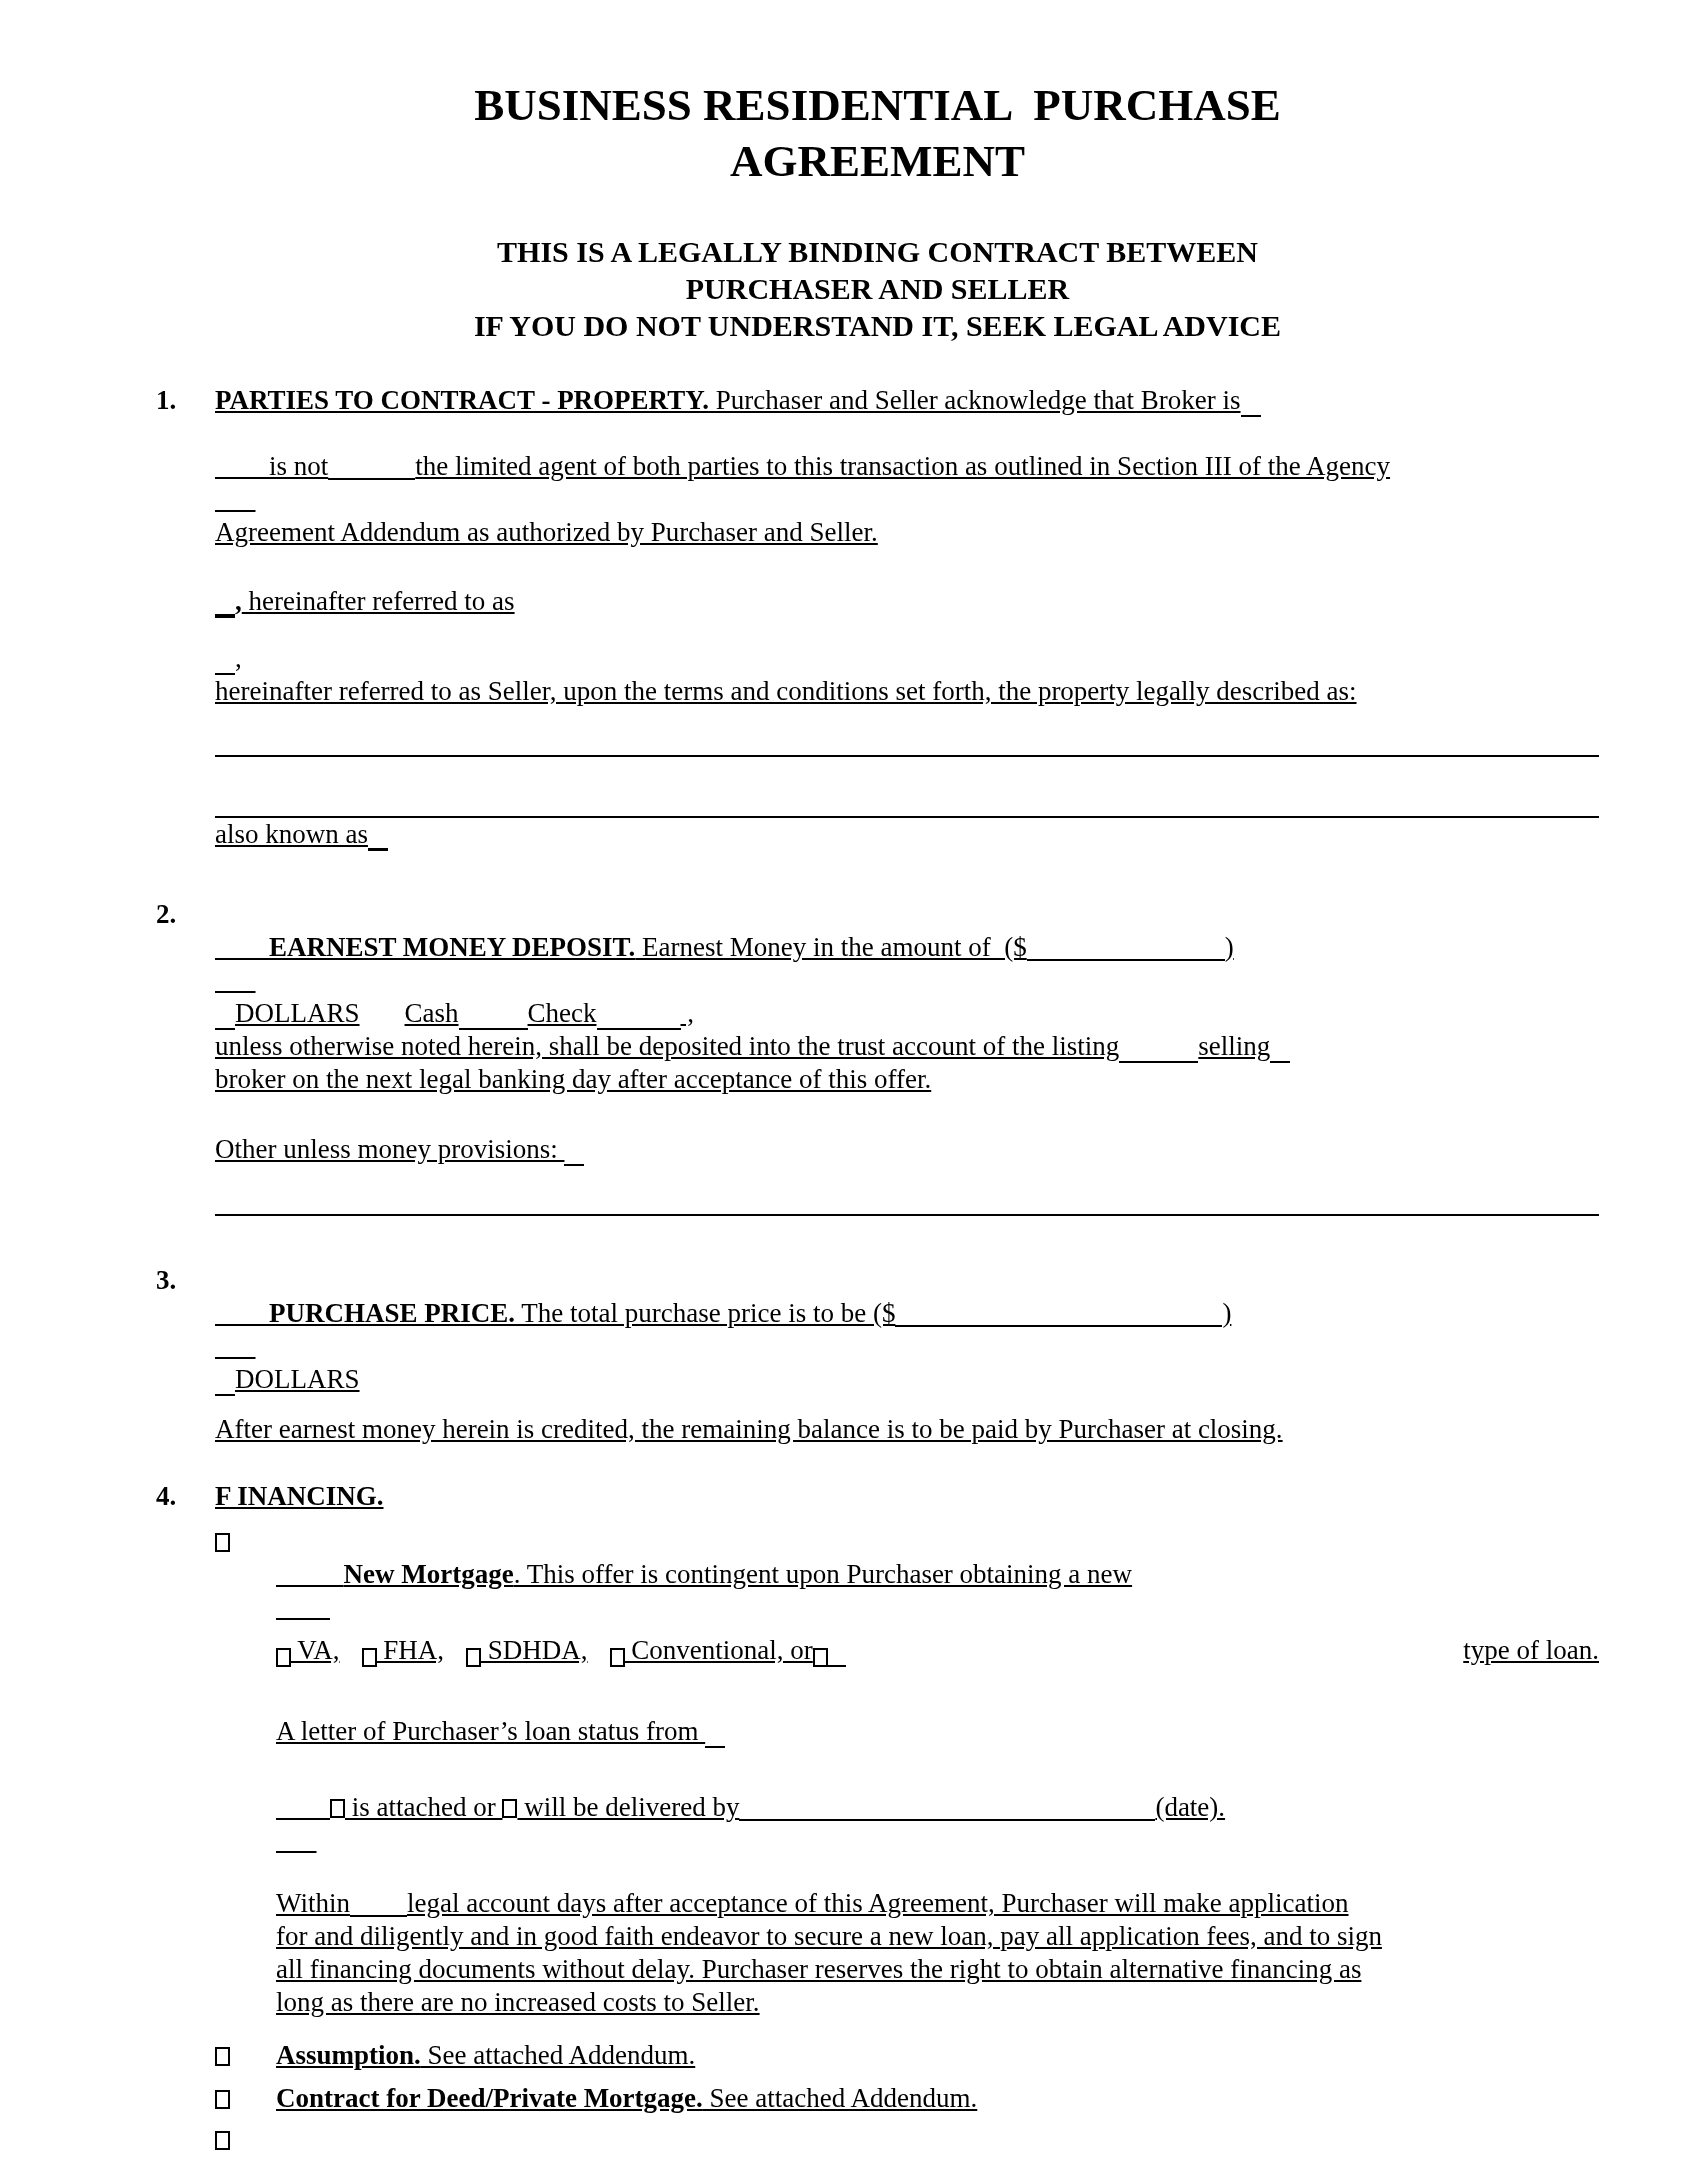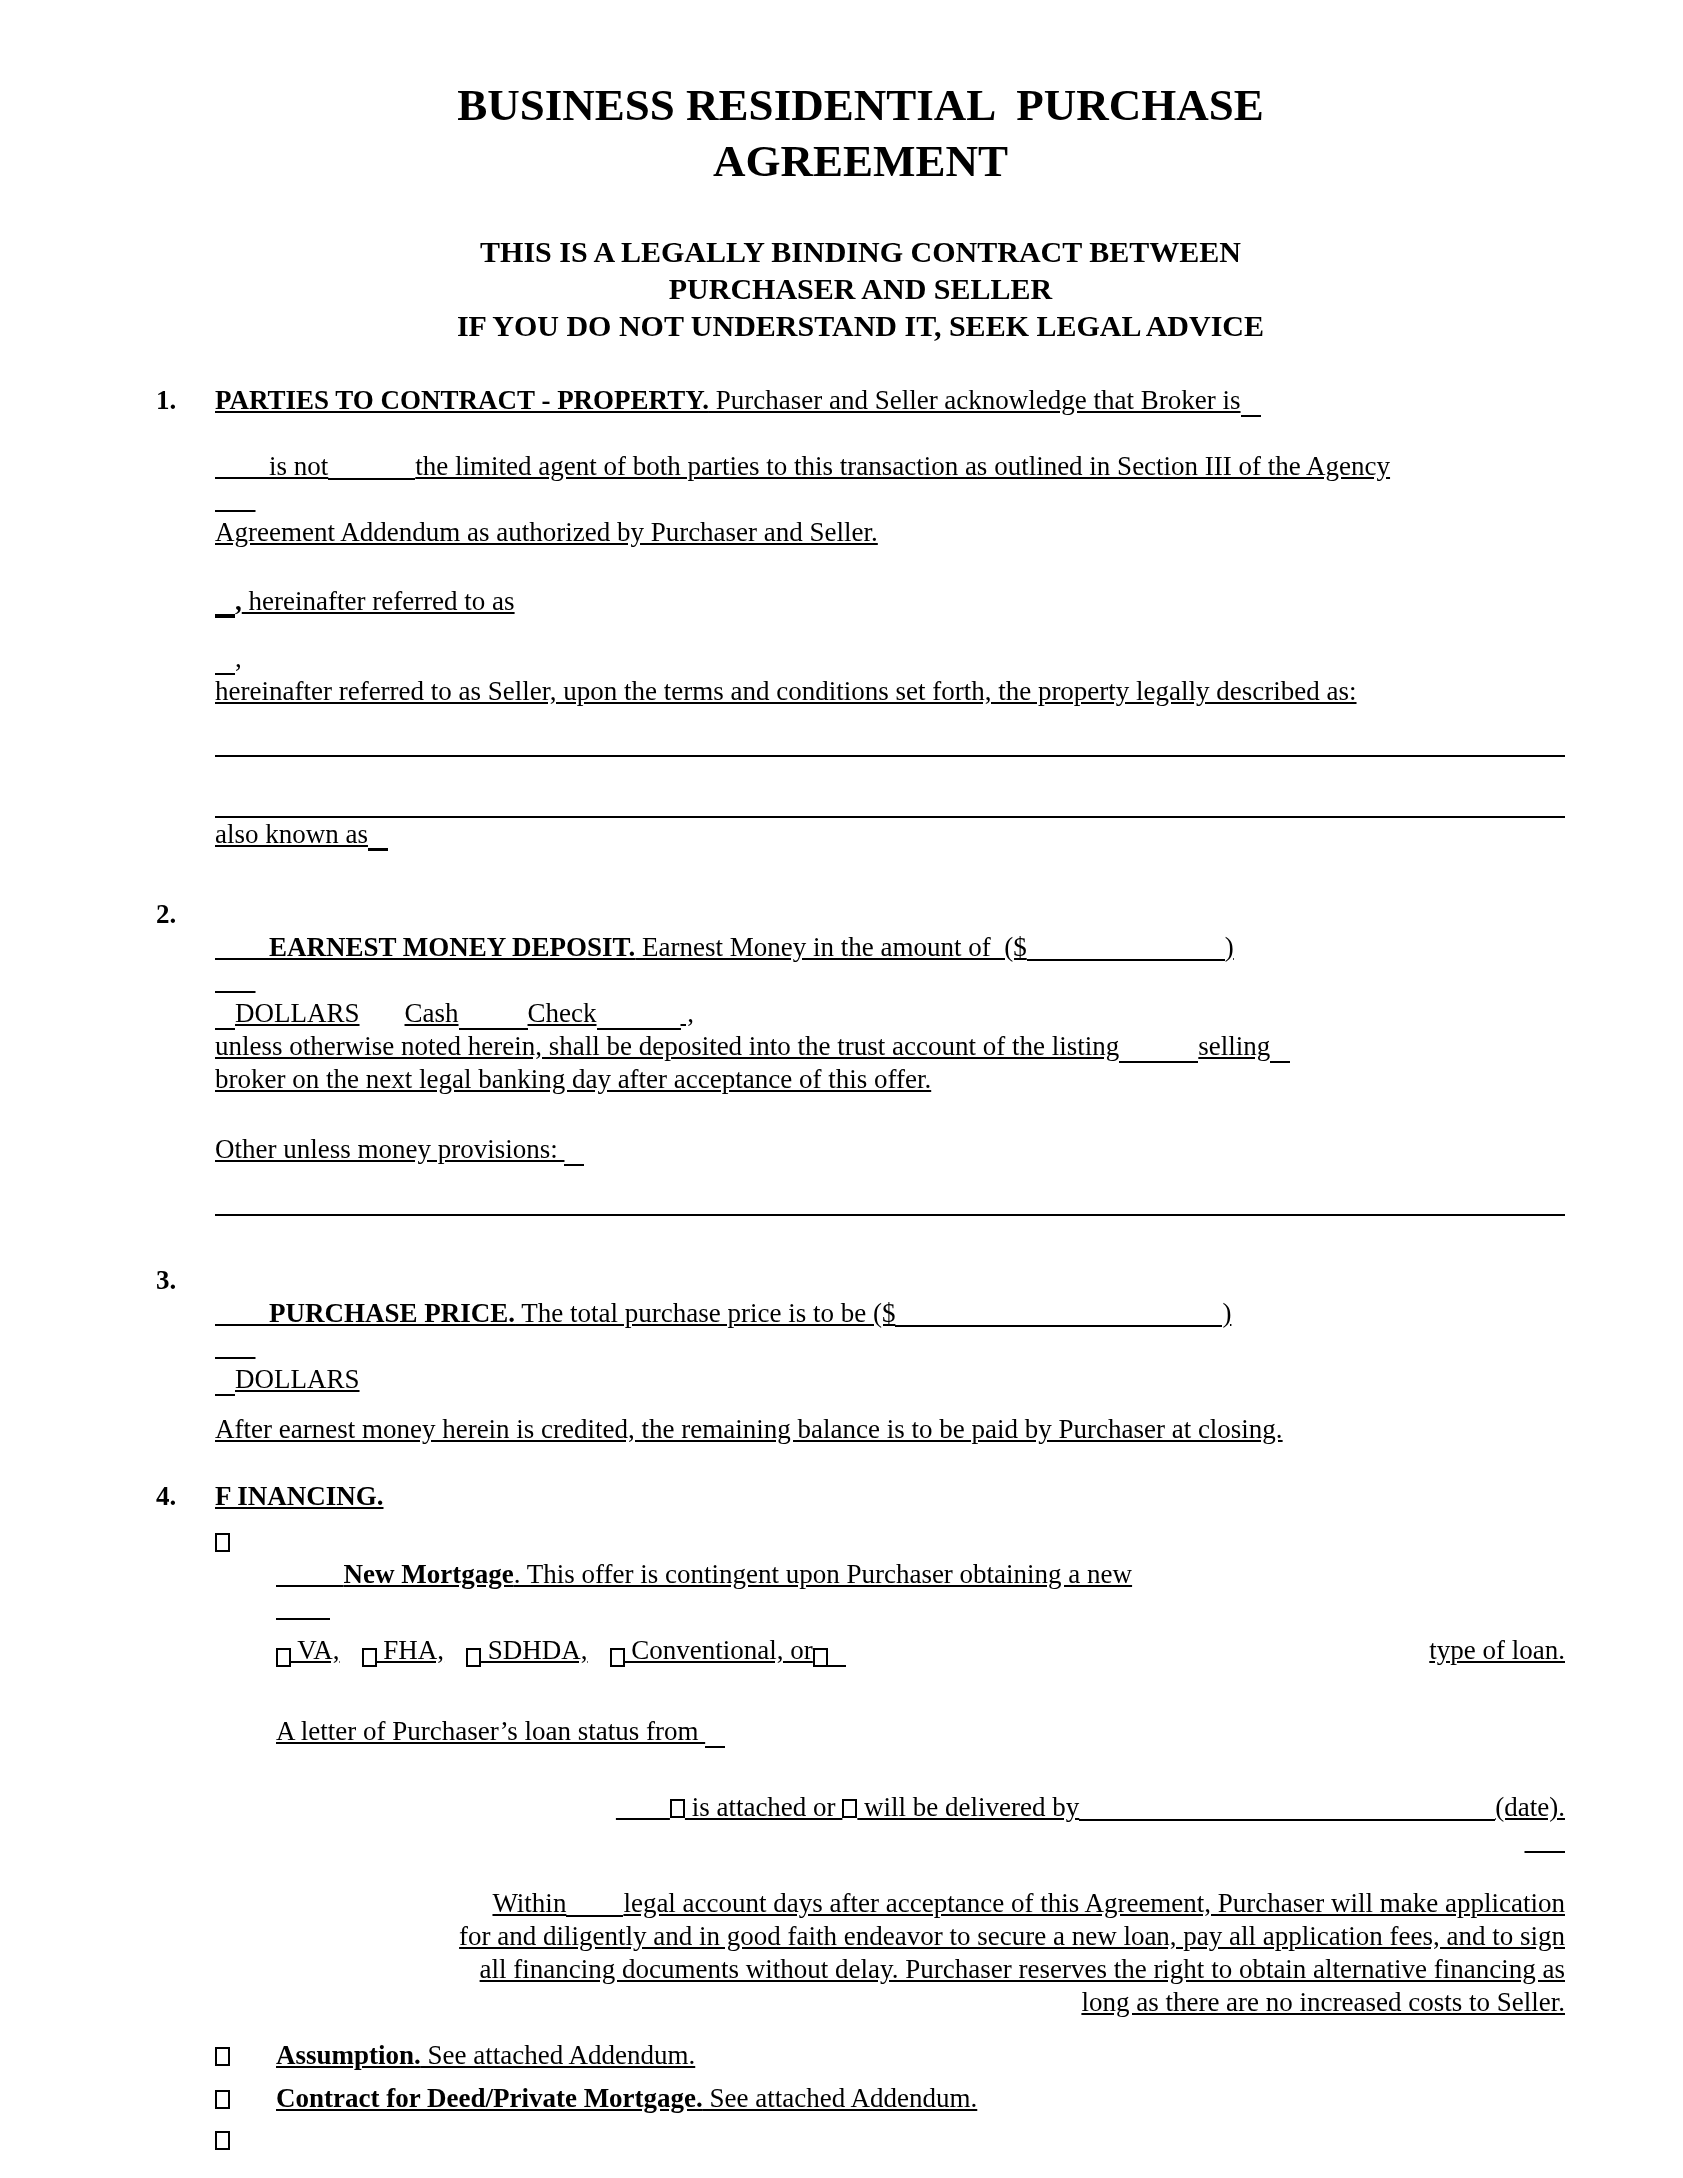--- a/index.html
+++ b/index.html
@@ -4,21 +4,21 @@
 <style>
   * { box-sizing: border-box; }
   html,body { margin:0; padding:0; background:#fff; }
   .page {
     position:relative;
     width:1683px; height:2178px;
     background:#ffffff;
     color:#000;
     font-family:"Liberation Serif","DejaVu Serif",serif;
     font-size:27px;
-    padding:77px 118px 0 156px;
+    padding:77px 84px 0 156px;
     overflow:hidden;
   }
   .title { margin:0; text-align:center; font-weight:bold; font-size:45px; line-height:56px; }
   .title span { display:block; white-space:pre; }
   .warning { margin-top:44px; text-align:center; font-weight:bold; font-size:30px; line-height:37px; }
   .warning span { display:block; white-space:pre; }
 
   .sec { display:flex; }
   .num { width:59px; flex:none; font-weight:bold; line-height:33px; }
   .bodycol { flex:1; min-width:0;text-decoration:underline; }
@@ -38,21 +38,21 @@
 
   
   .rule { height:33px; border-bottom:2px solid #000; }
 
   
   .cb { display:inline-block; width:15px; height:19px; border:2px solid #000; vertical-align:-2px; background:#fff; }
 
   .cbrow { display:flex; align-items:flex-start; }
   .cbcol { width:61px; flex:none; line-height:33px; }
   .cbbody { flex:1; min-width:0; line-height:33px; white-space:pre; }
-  .ind { margin-left:61px;text-align:right; }
+  .ind { margin-left:61px; }
 
   .w18{width:18px}.w58{width:57px}.w70{width:69px}.w80{width:79px}.w85{width:84px}.w88{width:87px}.w200{width:198px}.w330{width:327px}.w420{width:416px}
   .ml45{margin-left:45px}.ml22{margin-left:22px}
 </style>
 </head>
 <body>
 
 <div class="page">
 
   <h1 class="title">

